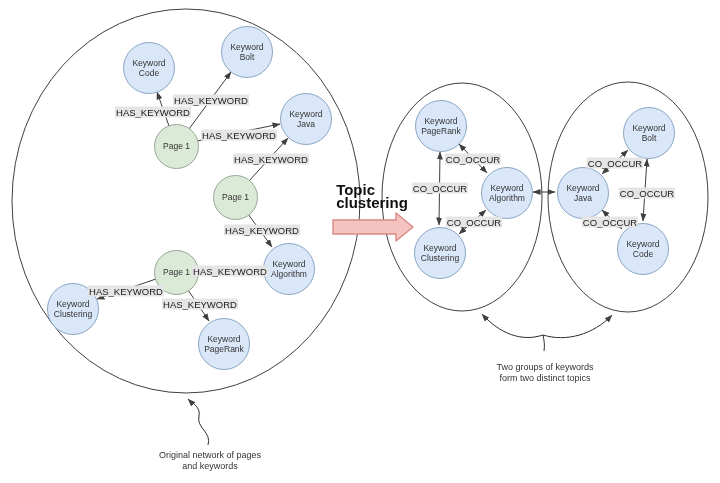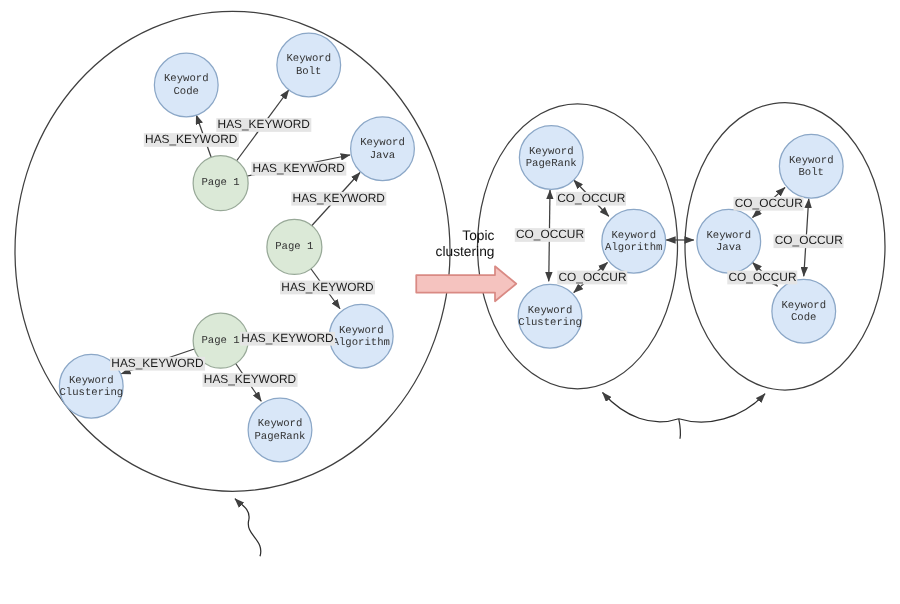--- a/index.html
+++ b/index.html
@@ -9,33 +9,33 @@
   }
   #stage svg{position:absolute;left:0;top:0;}
   .ellipse{fill:none;stroke:#3f3f3f;stroke-width:1;}
   .edge{stroke:#3f3f3f;stroke-width:1;fill:none;}
   .arrowhead{fill:#3f3f3f;}
   .fat-arrow{fill:var(--arrow-fill);stroke:var(--arrow-border);stroke-width:1.4;stroke-linejoin:round;}
   .anno-path{stroke:#2f2f2f;stroke-width:1;fill:none;}
   .node{
     position:absolute;border-radius:50%;
     display:flex;flex-direction:column;align-items:center;justify-content:center;
-    font-size:8.5px;line-height:10.5px;color:#333;text-align:center;z-index:2;font-family:Liberation Mono, monospace;
+    font-size:8.5px;line-height:10.5px;color:#333;text-align:center;z-index:2;
   }
   .kw{width:50px;height:50px;background:var(--keyword-fill);border:1px solid var(--keyword-border);}
   .pg{width:43px;height:43px;background:var(--page-fill);border:1px solid var(--page-border);text-align:right;}
   .elabel{
     position:absolute;transform:translate(-50%,-50%);
     background:#e5e5e5;padding:0 1px;white-space:nowrap;
     font-size:9.5px;color:#1a1a1a;z-index:3;
   }
   .topic-label{
     position:absolute;left:372px;top:183px;transform:translateX(-50%);
-    font-weight:normal;font-size:11px;line-height:13px;color:#111;
-    text-align:right;z-index:4;white-space:nowrap;
+    font-weight:bold;font-size:15px;line-height:13px;color:#111;
+    text-align:left;z-index:4;white-space:nowrap;
   }
   .topic-label span{display:block;}
   .anno{
     position:absolute;transform:translateX(-50%);text-align:center;
     font-size:9px;line-height:11px;color:#333;z-index:2;white-space:nowrap;
   }
   .anno span{display:block;}
 </style>
 </head>
 <body>
@@ -157,14 +157,22 @@
   </div>
   <div class="node kw" style="left:617px;top:223px;">
     <span>Keyword</span>
     <span>Code</span>
   </div>
 
   <div class="elabel" style="left:615px;top:163px;">CO_OCCUR</div>
   <div class="elabel" style="left:647px;top:193px;">CO_OCCUR</div>
   <div class="elabel" style="left:610px;top:222px;">CO_OCCUR</div>
 
+  <div class="anno" style="left:210px;top:450px;">
+    <span>Original network of pages</span>
+    <span>and keywords</span>
+  </div>
+  <div class="anno" style="left:545px;top:362px;">
+    <span>Two groups of keywords</span>
+    <span>form two distinct topics</span>
+  </div>
 
 </div>
 
 </body></html>

